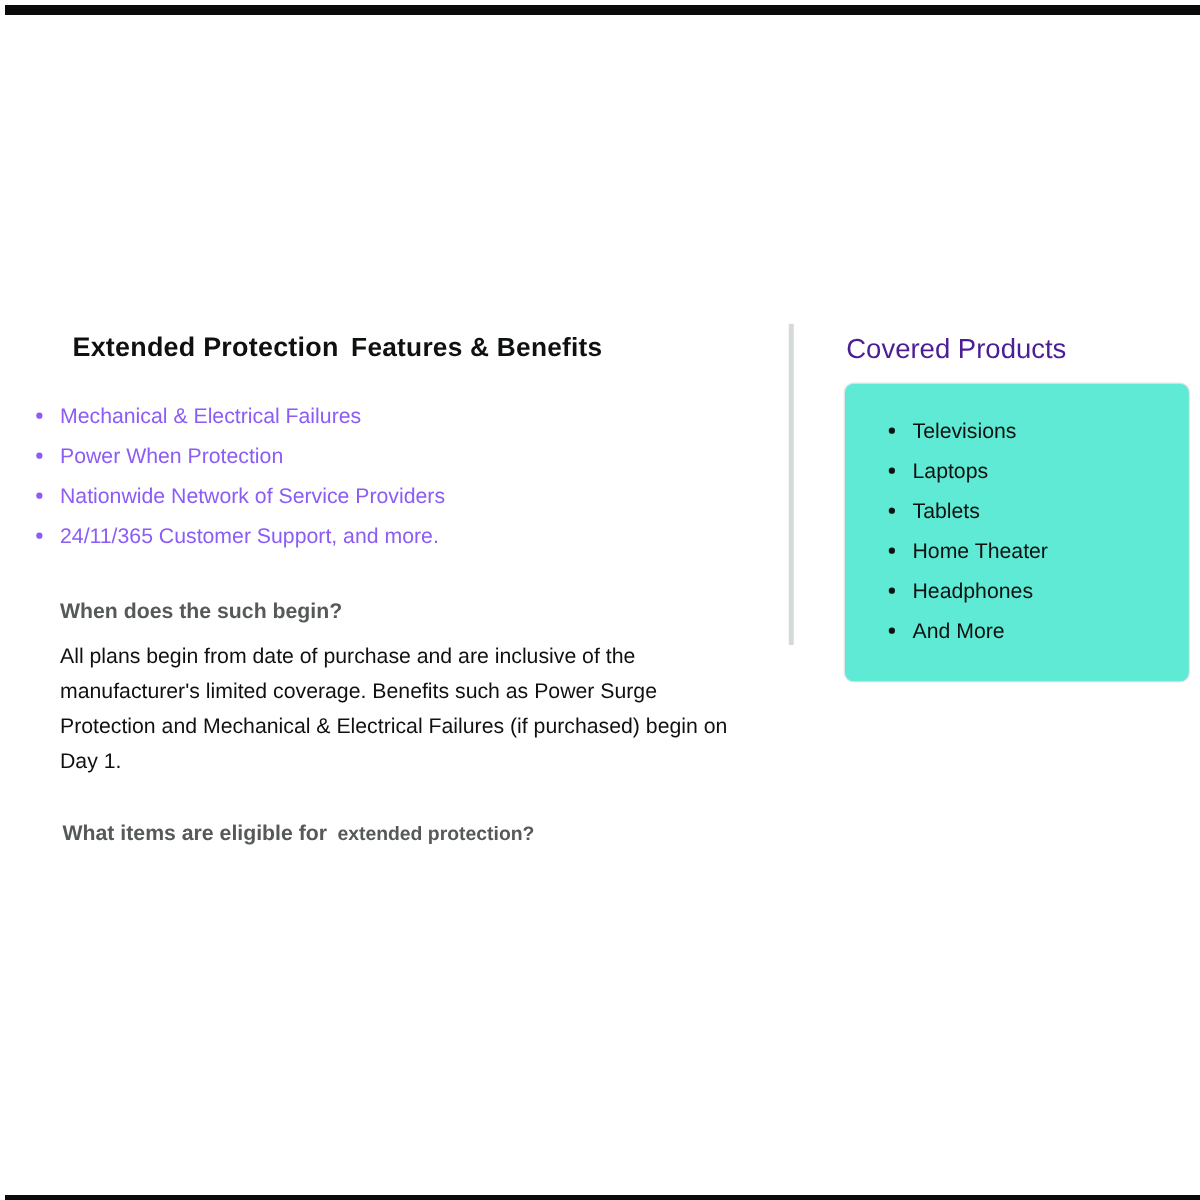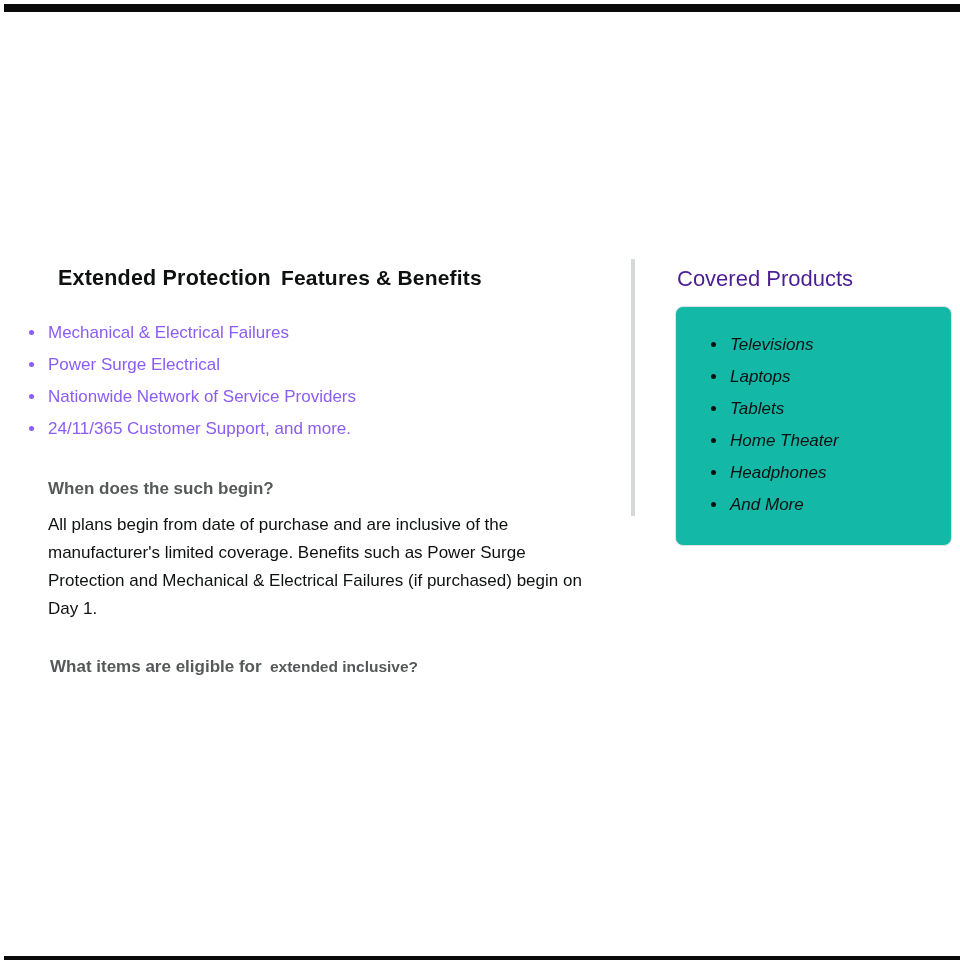--- a/index.html
+++ b/index.html
@@ -27,50 +27,49 @@
   .answer { margin:8px 0 0 18px; font-size:17px; line-height:28px; color:#0F1111; max-width:552px; }
 
   
   .divider { position:absolute; left:627px; top:255px; width:1px; height:257px; background:#D5D9D9; }
 
   
   .right-col { position:absolute; left:669px; top:258px; width:281px; }
   .covered-heading { font-size:22px; font-weight:400; color:#4c1d95; }
   .covered-box {
     margin-top:12px;
-    background:#14b8a6;
+    background:#5eead4;
     border:1px solid #E3E3E3;
     border-radius:8px;
     padding:20px 14px 22px 36px;
-    font-style:italic;
   }
   .covered-list { list-style:disc; padding-left:16px; }
   .covered-list li { font-size:17px; line-height:28px; color:#0F1111; }
 </style>
 </head>
 <body>
 
 <div class="page">
 
   <div class="edge-bar top"></div>
 
   <div class="left-col">
     <h2 class="main-heading"><span class="strong">Extended Protection</span><span> Features &amp; Benefits</span></h2>
 
     <ul class="benefit-list">
       <li>Mechanical &amp; Electrical Failures</li>
-      <li>Power Surge Electrical</li>
+      <li>Power When Protection</li>
       <li>Nationwide Network of Service Providers</li>
       <li>24/11/365 Customer Support, and more.</li>
     </ul>
 
     <div class="question">When does the such begin?</div>
     <p class="answer">All plans begin from date of purchase and are inclusive of the manufacturer's limited coverage. Benefits such as Power Surge Protection and Mechanical &amp; Electrical Failures (if purchased) begin on Day 1.</p>
 
-    <div class="question"><span>What items are eligible for</span><span class="light"> extended inclusive?</span></div>
+    <div class="question"><span>What items are eligible for</span><span class="light"> extended protection?</span></div>
   </div>
 
   <div class="divider"></div>
 
   <div class="right-col">
     <h2 class="covered-heading">Covered Products</h2>
     <div class="covered-box">
       <ul class="covered-list">
         <li>Televisions</li>
         <li>Laptops</li>

